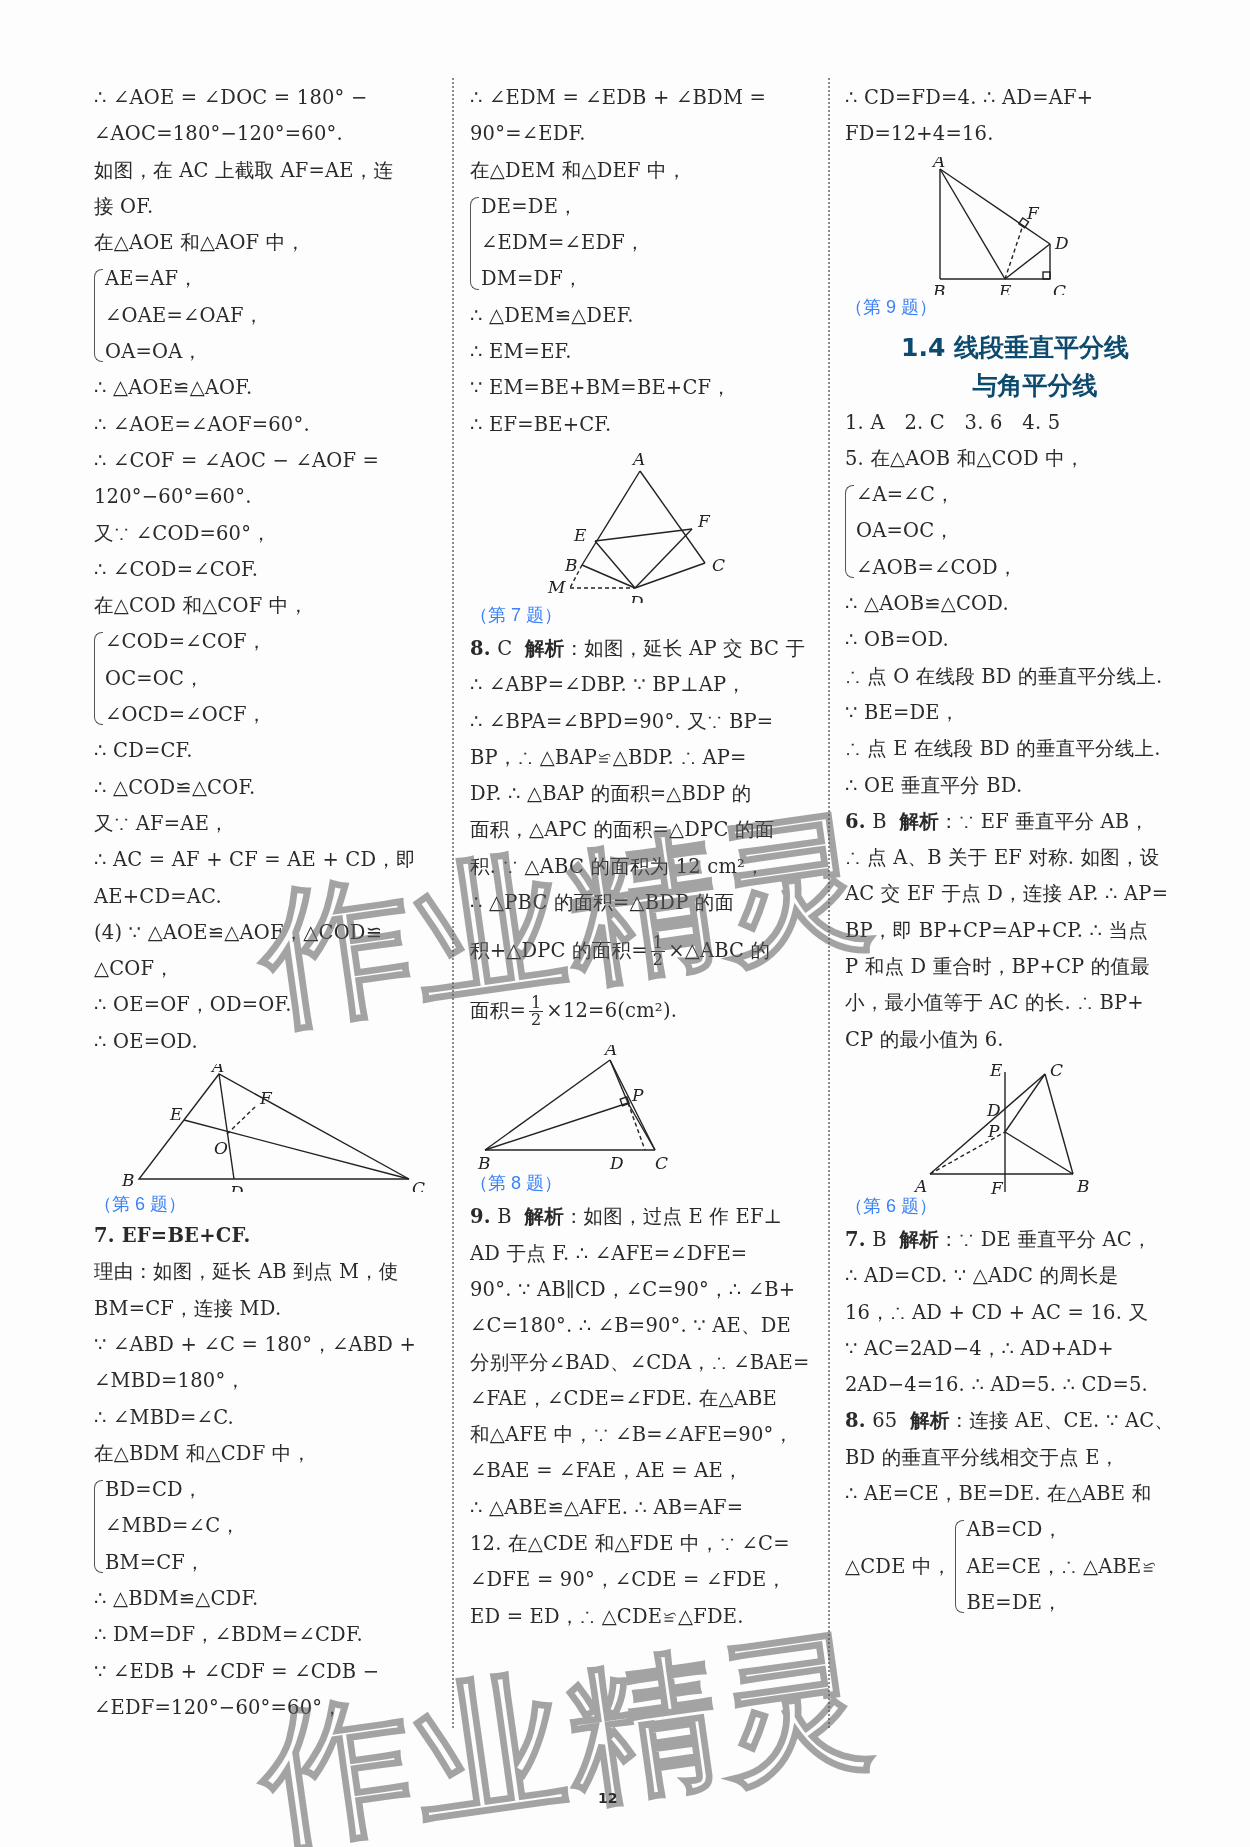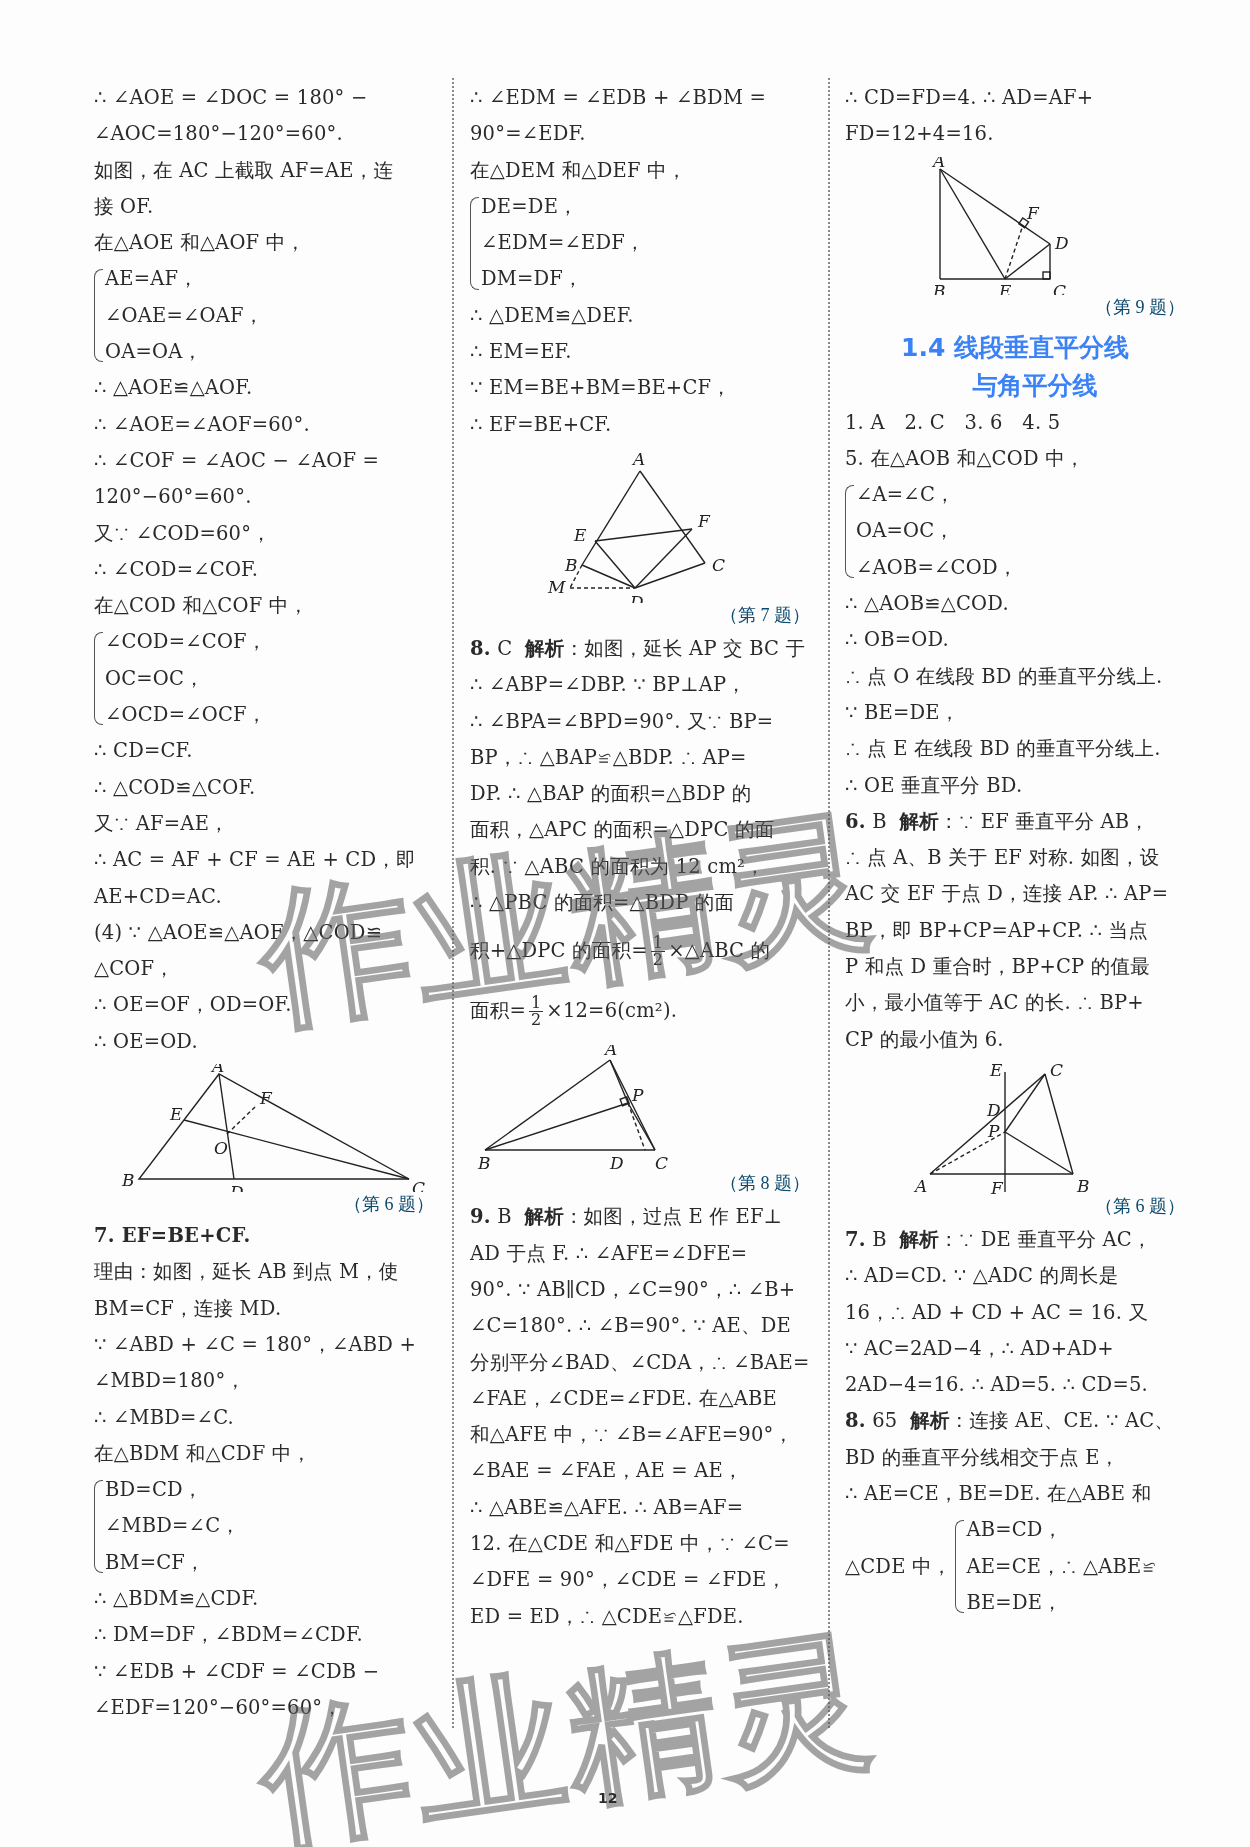--- a/index.html
+++ b/index.html
@@ -13,22 +13,22 @@
   .col3 { left: 845px; width: 340px; }
   .divider { position: absolute; top: 78px; height: 1650px; border-left: 2px dotted #8a8a8a; }
   .div1 { left: 452px; }
   .div2 { left: 828px; }
   .line { font-size: 19.5px; line-height: 36.3px; height: 36.3px; white-space: nowrap; letter-spacing: 0.2px; }
   .brace { display: flex; align-items: stretch; }
   .brace .bar { width: 8px; border: 1.4px solid #555; border-right: none; border-radius: 8px 0 0 8px; margin: 8px 2px 8px 0; }
   .brace .items { flex: 1; }
   .fig { position: relative; margin: 4px 0; }
   .fig svg { display: block; }
-  .caption { text-align: right; font-size: 18px; line-height: 24px; font-family: Liberation Serif, serif; color: #0c4a6e; }
-  .section-title { font-family: "DejaVu Sans", "Liberation Sans", sans-serif; font-weight: bold; font-size: 25px; line-height: 38px; text-align: center; color: #3b82f6; }
+  .caption { text-align: left; font-size: 18px; line-height: 24px; font-family: Liberation Sans, sans-serif; color: #3b82f6; }
+  .section-title { font-family: "DejaVu Sans", "Liberation Sans", sans-serif; font-weight: bold; font-size: 25px; line-height: 38px; text-align: center; color: #0c4a6e; }
   .lesson-title { font-family: "DejaVu Sans", "Liberation Sans", sans-serif; font-weight: bold; font-size: 20px; line-height: 40px; color: #222; margin-left: -12px; }
   .bold { font-weight: bold; }
   .page-number { position: absolute; left: 598px; top: 1790px; font-family: "DejaVu Sans", "Liberation Sans", sans-serif; font-weight: bold; font-size: 14px; }
   .watermark { position: absolute; font-family: "DejaVu Sans", sans-serif; font-size: 150px; font-weight: bold;
     color: transparent; -webkit-text-stroke: 2px rgba(90,90,90,0.55); letter-spacing: 4px; transform: rotate(-8deg); }
   .wm1 { left: 260px; top: 820px; }
   .wm2 { left: 260px; top: 1640px; }
   .frac { display: inline-block; vertical-align: middle; text-align: center; font-size: 16px; line-height: 16px; margin: 0 3px; }
   .frac span { display: block; }
   .frac .num { border-bottom: 1px solid #333; padding: 0 2px; }

